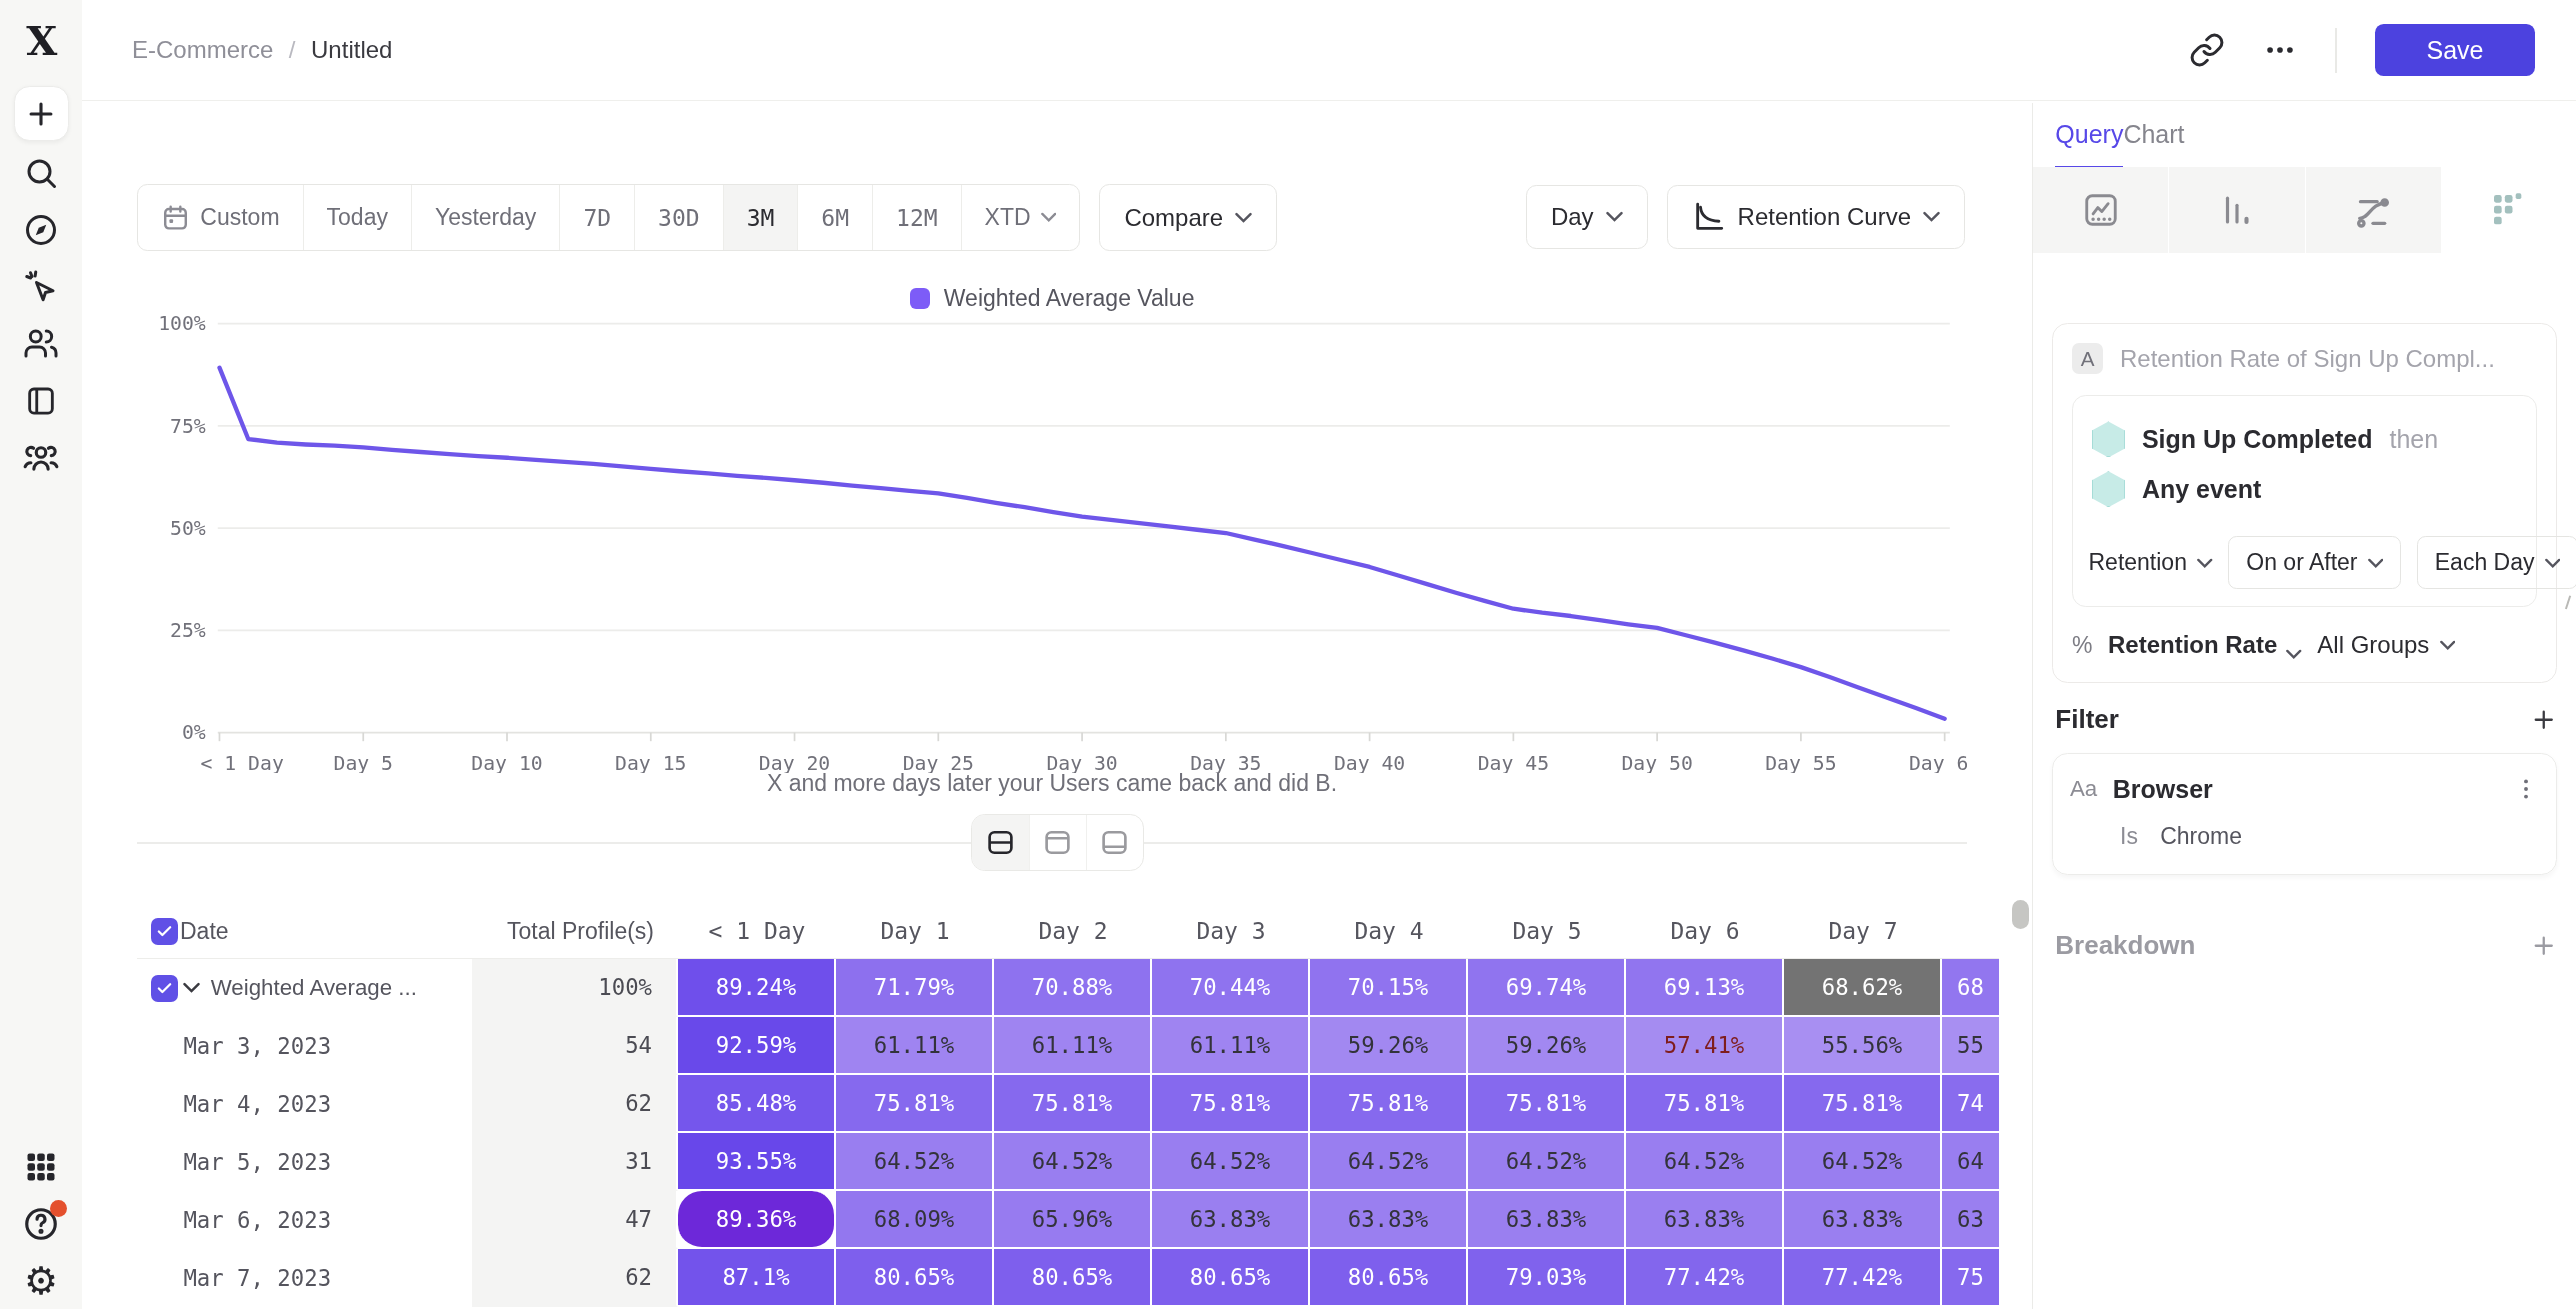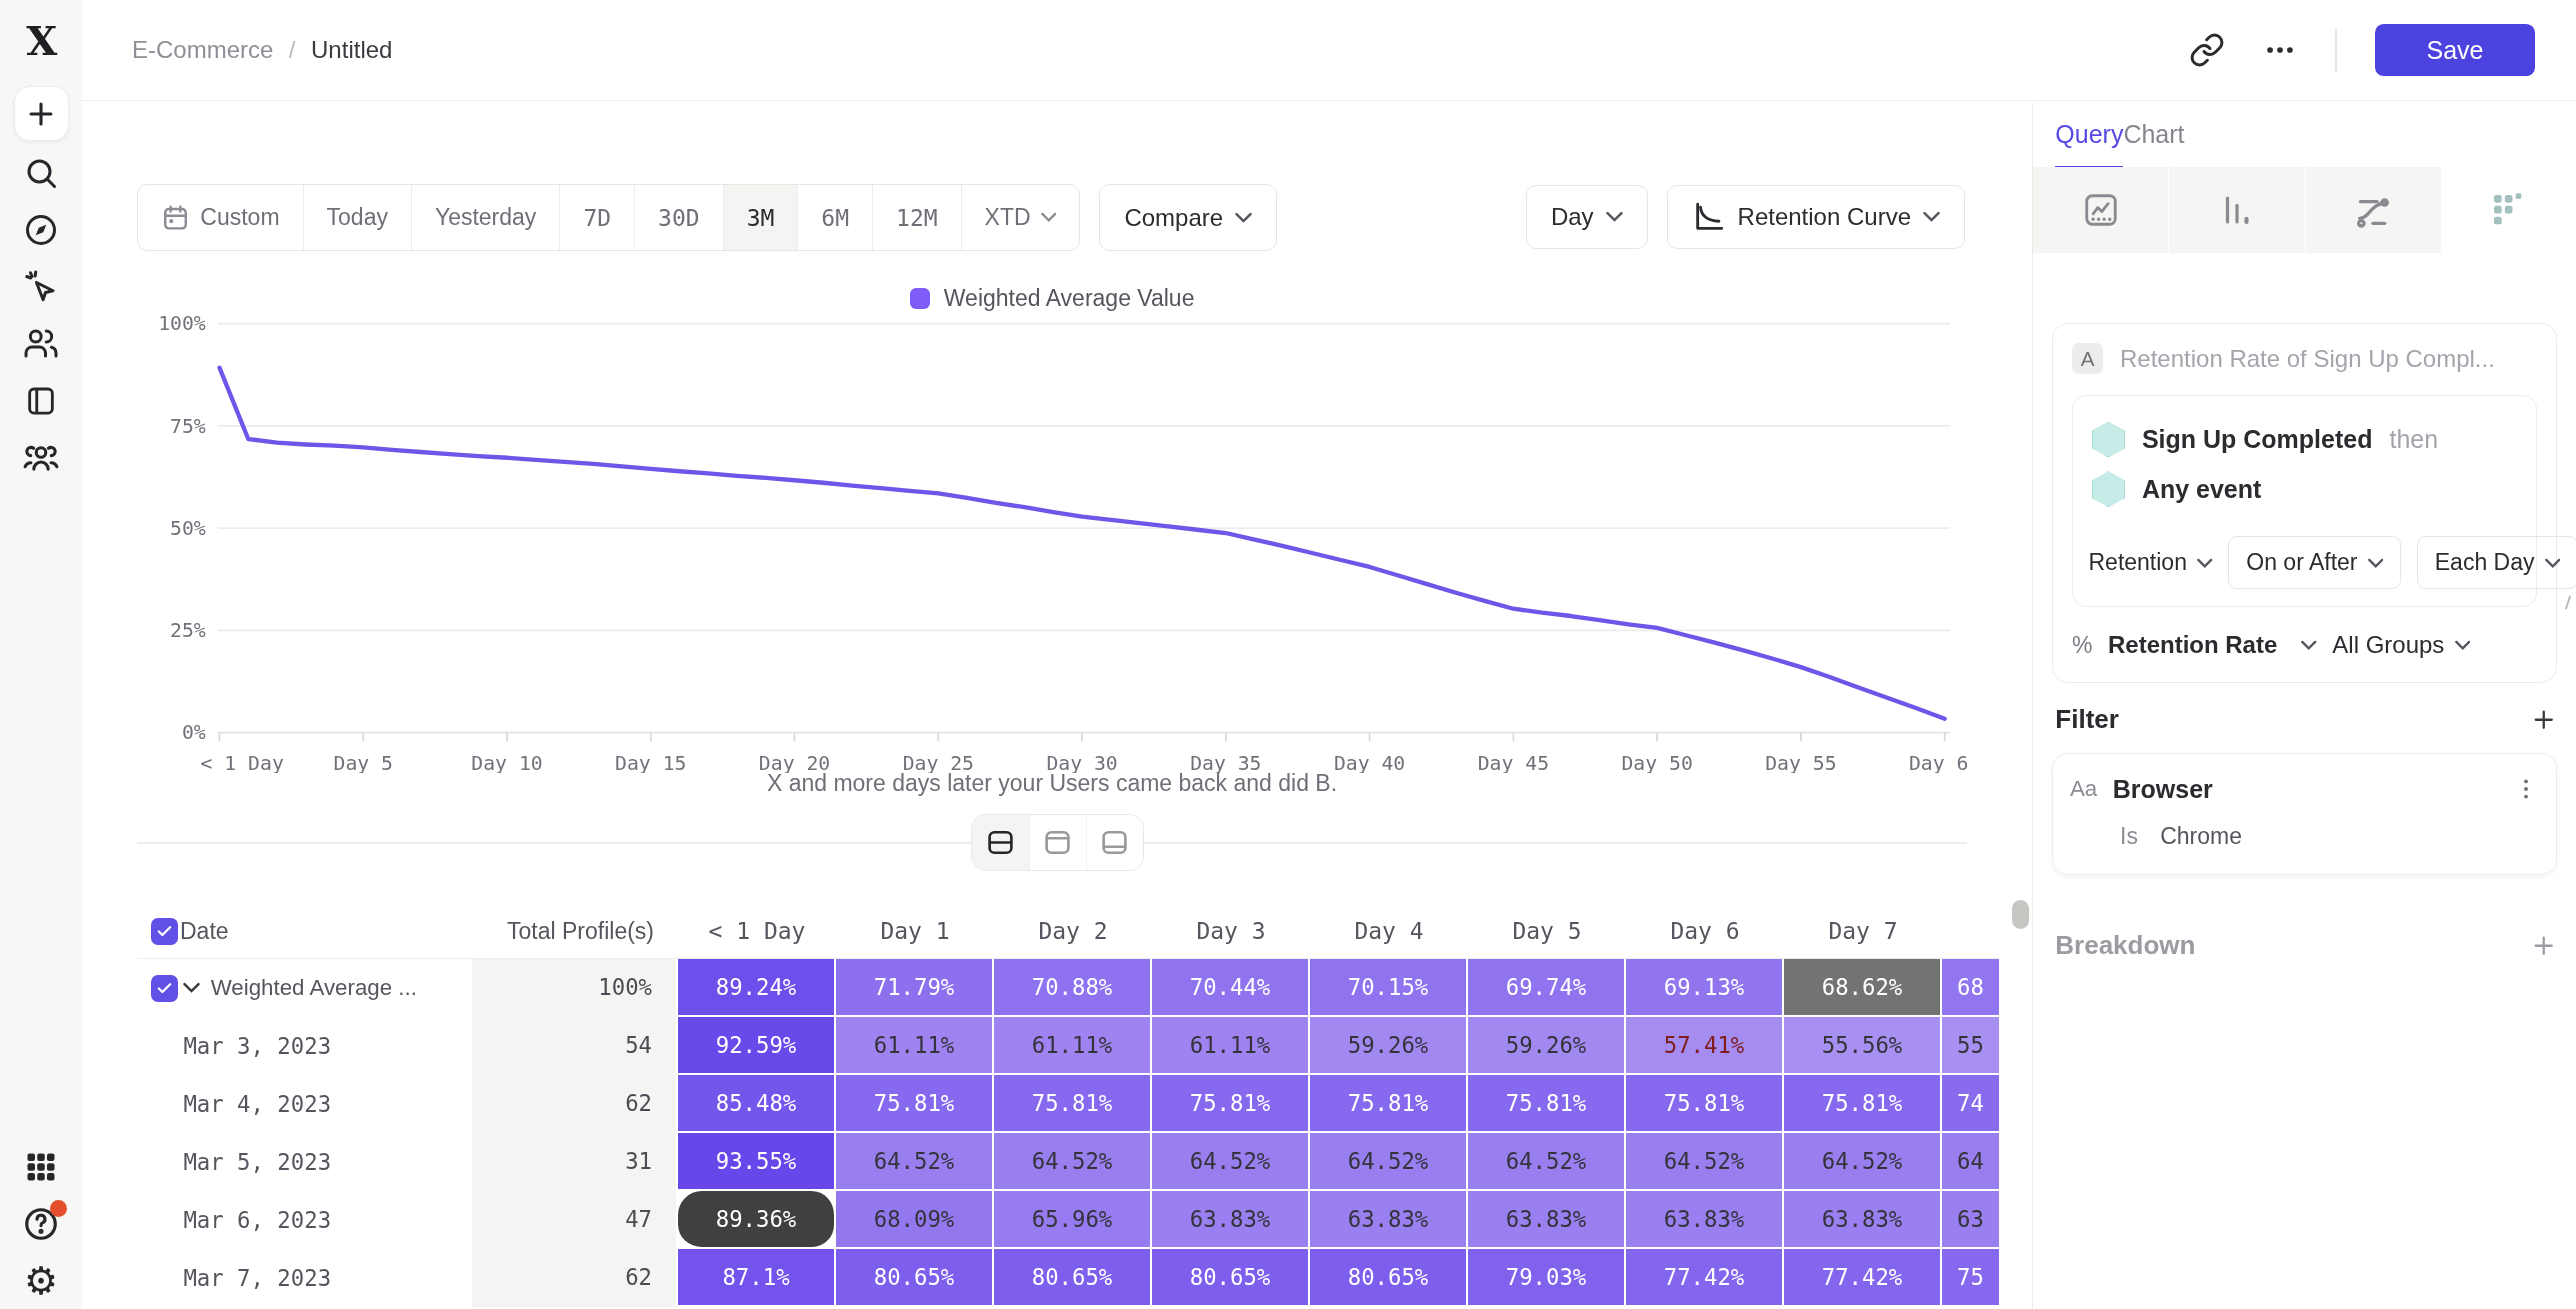--- a/index.html
+++ b/index.html
@@ -105,21 +105,21 @@
   .event-name { color:#2b2b30; font-weight:bold; }
   .then { color:#a4a4ac; }
   .hex { width:33px; height:36px; background:#c7ebe7; border:1.7px solid #a5dcd7;
     clip-path:polygon(50% 0,100% 25%,100% 75%,50% 100%,0 75%,0 25%); }
   .controls-row { display:flex; align-items:center; gap:15.5px; margin-top:22.3px; font-size:23px; }
   .plain-dd { display:flex; align-items:center; gap:10.3px; color:#2b2b30; }
   .pill-dd { display:flex; align-items:center; gap:10.3px; border:1.7px solid #e5e5e2; border-radius:8.6px;
     padding:12px 17px; color:#2b2b30; white-space:nowrap; }
   .metric-row { display:flex; align-items:center; gap:15.5px; margin-top:24px; font-size:24px; }
   .pct { color:#7c7c84; font-size:23px; }
-  .metric-dd { display:flex; align-items:center; gap:24px; color:#2b2b30; font-weight:bold; }
+  .metric-dd { display:flex; align-items:flex-end; gap:9px; color:#2b2b30; font-weight:bold; }
   .groups-dd { display:flex; align-items:center; gap:10.3px; color:#2b2b30; }
   .edge-mark { position:absolute; left:534px; top:493px; width:6px; height:13.7px; border-left:2.6px solid #b9b9b6; transform:rotate(18deg); }
   .sec-head { position:absolute; left:22.3px; width:502px; display:flex; align-items:center; justify-content:space-between; }
   .filter-head { top:601px; font-size:26px; font-weight:bold; color:#2b2b30; }
   .bd-head { top:815px; font-size:26px; font-weight:bold; color:#9b9ba2;margin-top:12px; }
   .filter-card { position:absolute; left:19px; top:650px; width:505px; border:1.7px solid #ececea; border-radius:15.5px;
     padding:20.6px 17px 24px; box-shadow:0 2.6px 5.2px rgba(0,0,0,.04); }
   .fprop-row { display:flex; align-items:center; gap:15.5px; }
   .aa { color:#8c8c94; font-size:22.3px; }
   .fprop { font-size:25px; font-weight:bold; color:#2b2b30; flex:1; }
@@ -572,21 +572,21 @@
       <div class="td val-cell mono partial" style="background: rgb(153, 126, 240); color: rgb(51, 51, 58);">
         <span>64</span>
       </div>
       <div class="td cb-cell"></div>
       <div class="td label-cell mono">
         <span>Mar 6, 2023</span>
       </div>
       <div class="td total-cell mono">
         <span>47</span>
       </div>
-      <div class="td val-cell mono" style="background: #404040; color: rgb(255, 255, 255); border-radius: 24px;">
+      <div class="td val-cell mono" style="background: #6d28d9; color: rgb(255, 255, 255); border-radius: 24px;">
         <span>89.36%</span>
       </div>
       <div class="td val-cell mono" style="background: rgb(147, 119, 239); color: rgb(51, 51, 58);">
         <span>68.09%</span>
       </div>
       <div class="td val-cell mono" style="background: rgb(151, 123, 240); color: rgb(51, 51, 58);">
         <span>65.96%</span>
       </div>
       <div class="td val-cell mono" style="background: rgb(154, 127, 240); color: rgb(51, 51, 58);">
         <span>63.83%</span>

